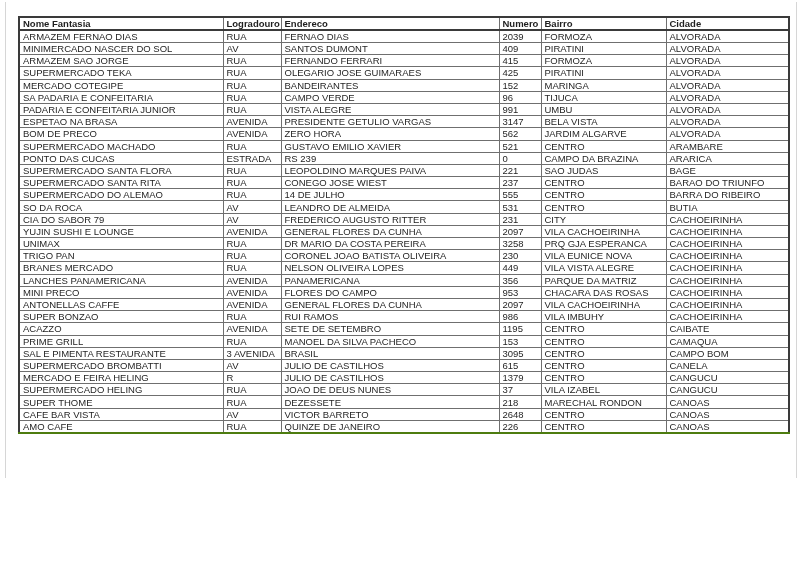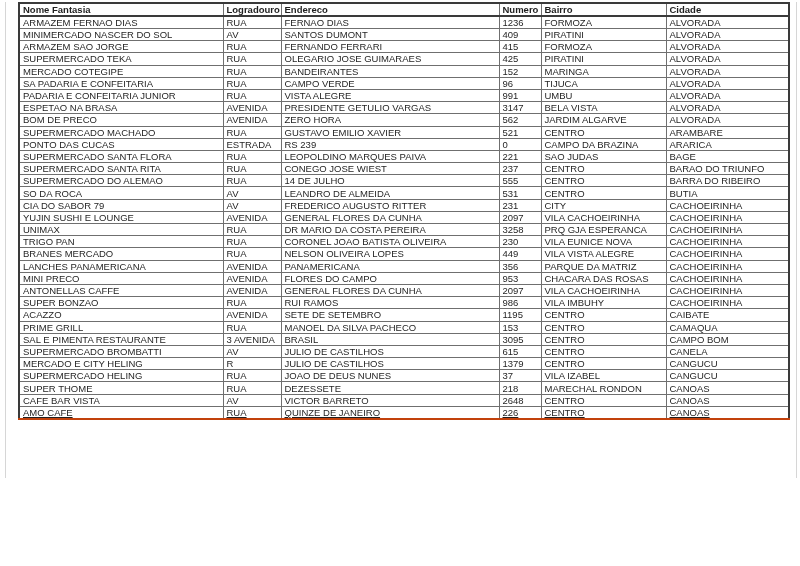--- a/index.html
+++ b/index.html
@@ -12,21 +12,21 @@
   .page { position: relative; width: 800px; height: 566px; background: #ffffff; }
 
   .margin-guide {
     position: absolute; top: 2px; width: 1px; height: 476px;
     background: #d6d6d6;
   }
   .margin-guide.left  { left: 5px; }
   .margin-guide.right { left: 796px; }
 
   table.data-table {
-    position: absolute; left: 18px; top: 2px;
+    position: absolute; left: 18px; top: 16px;
     width: 770px;
     border-collapse: collapse;
     table-layout: fixed;
   }
   .data-table th, .data-table td {
     border: 1px solid #6f6f6f;
     height: 12.2px;
     line-height: 11px;
     padding: 0 3px;
     font-size: 9.5px;
@@ -36,21 +36,21 @@
     white-space: nowrap;
     overflow: hidden;
   }
   .data-table thead th {
     font-weight: bold;
     border-top: 2px solid #3a3a3a;
     border-bottom: 2px solid #3a3a3a;
   }
   .data-table th:first-child, .data-table td:first-child { border-left: 2px solid #3a3a3a; }
   .data-table th:last-child,  .data-table td:last-child  { border-right: 2px solid #3a3a3a; }
-  .data-table tbody tr:last-child td { border-bottom: 2px solid #c2410c; text-decoration: underline; }
+  .data-table tbody tr:last-child td { border-bottom: 2px solid #4d7c0f; }
 </style>
 </head>
 <body>
 
 <div class="page">
 
   <div class="margin-guide left"></div>
   <div class="margin-guide right"></div>
 
   <table class="data-table">
@@ -70,21 +70,21 @@
         <th>Numero</th>
         <th>Bairro</th>
         <th>Cidade</th>
       </tr>
     </thead>
     <tbody>
         <tr>
           <td>ARMAZEM FERNAO DIAS</td>
           <td>RUA</td>
           <td>FERNAO DIAS</td>
-          <td>1236</td>
+          <td>2039</td>
           <td>FORMOZA</td>
           <td>ALVORADA</td>
         </tr>
         <tr>
           <td>MINIMERCADO NASCER DO SOL</td>
           <td>AV</td>
           <td>SANTOS DUMONT</td>
           <td>409</td>
           <td>PIRATINI</td>
           <td>ALVORADA</td>
@@ -291,21 +291,21 @@
         </tr>
         <tr>
           <td>SUPERMERCADO BROMBATTI</td>
           <td>AV</td>
           <td>JULIO DE CASTILHOS</td>
           <td>615</td>
           <td>CENTRO</td>
           <td>CANELA</td>
         </tr>
         <tr>
-          <td>MERCADO E CITY HELING</td>
+          <td>MERCADO E FEIRA HELING</td>
           <td>R</td>
           <td>JULIO DE CASTILHOS</td>
           <td>1379</td>
           <td>CENTRO</td>
           <td>CANGUCU</td>
         </tr>
         <tr>
           <td>SUPERMERCADO HELING</td>
           <td>RUA</td>
           <td>JOAO DE DEUS NUNES</td>

